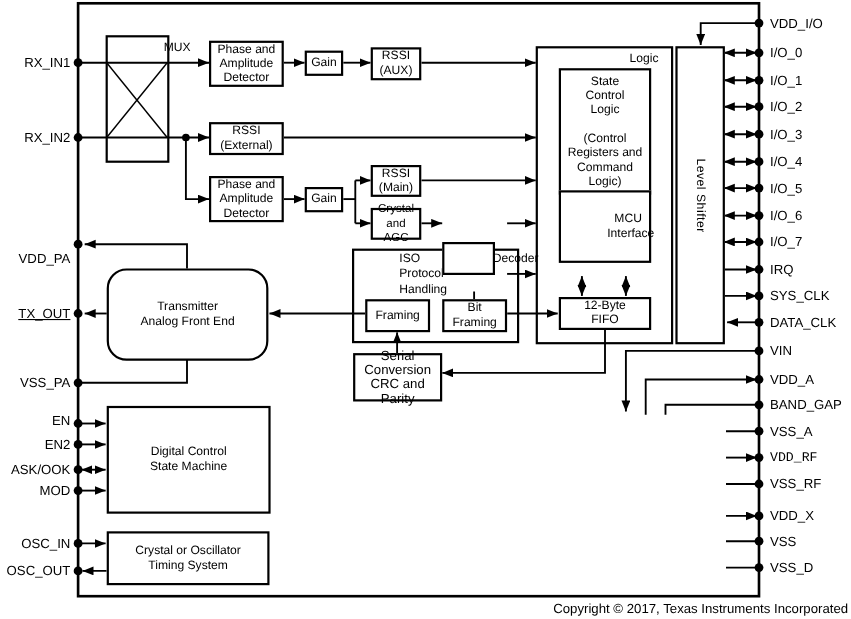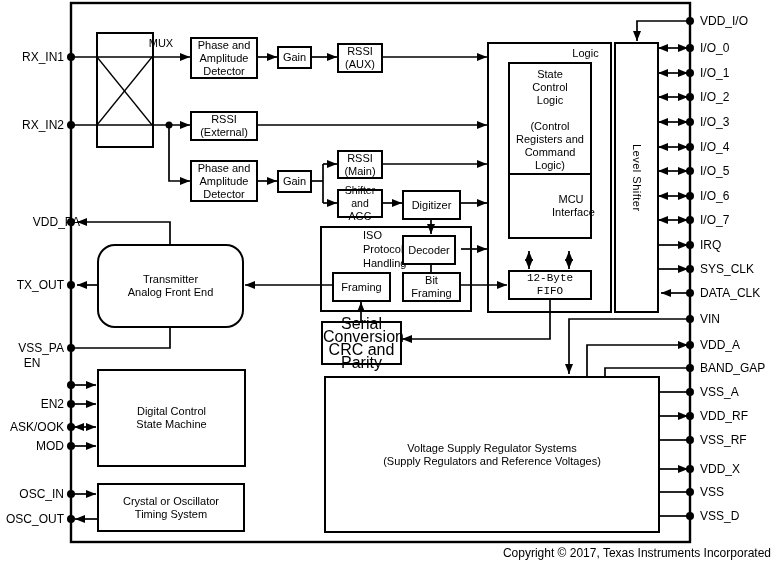--- a/index.html
+++ b/index.html
@@ -192,85 +192,78 @@
 Detector</span>
     </div>
   <div class="box" style="left:277px; top:170px; width:35px; height:23px;">
       <span>Gain</span>
     </div>
   <div class="box" style="left:337px; top:150px; width:46px; height:29px;">
       <span>RSSI
 (Main)</span>
     </div>
   <div class="box" style="left:337px; top:189px; width:46px; height:29px; font-size:10.5px;">
-      <span>Shifter
+      <span>Crystal
 and AGC</span>
     </div>
-  <div class="box" style="left:402px; top:190px; width:59px; height:30px;">
-      <span>Digitizer</span>
-    </div>
-  <div class="box" style="left:402px; top:235px; width:54px; height:30px;">
+  <div class="box" style="left:402px; top:220px; width:37px; height:30px;padding-left:44px;">
       <span>Decoder</span>
     </div>
   <div class="box" style="left:402px; top:272px; width:59px; height:30px;">
       <span>Bit
 Framing</span>
     </div>
   <div class="box" style="left:332px; top:272px; width:59px; height:30px;">
       <span>Framing</span>
     </div>
-  <div class="box" style="left:321px; top:321px; width:81px; height:44px; font-size:16px;">
+  <div class="box" style="left:321px; top:321px; width:81px; height:44px; font-size:12px;">
       <span>Serial
 Conversion
 CRC and Parity</span>
     </div>
   <div class="box" style="left:508px; top:62px; width:84px; height:115px;">
       <span>State
 Control
 Logic
 
 (Control
 Registers and
 Command
 Logic)</span>
     </div>
   <div class="box" style="left:508px; top:173px; width:84px; height:66px;padding-left:42px;">
       <span>MCU
 Interface</span>
     </div>
-  <div class="box" style="left:508px; top:270px; width:84px; height:30px;font-family:Liberation Mono, monospace;">
+  <div class="box" style="left:508px; top:270px; width:84px; height:30px;">
       <span>12-Byte
 FIFO</span>
     </div>
   <div class="box" style="left:614px; top:42px; width:45px; height:271px;">
       <span class="vertical-text" style="width:auto;">Level Shifter</span>
     </div>
   <div class="box" style="left:97px; top:244px; width:147px; height:84px;border-radius:18px;">
       <span>Transmitter
 Analog Front End</span>
     </div>
   <div class="box" style="left:97px; top:483px; width:148px; height:49px;">
       <span>Crystal or Oscillator
 Timing System</span>
     </div>
   <div class="box" style="left:97px; top:369px; width:149px; height:98px;">
       <span>Digital Control
 State Machine</span>
     </div>
-  <div class="box" style="left:324px; top:376px; width:336px; height:157px;">
-      <span>Voltage Supply Regulator Systems
-(Supply Regulators and Reference Voltages)</span>
-    </div>
 
   <div class="pin-label pin-label--left" style="top:49px;">RX_IN1</div>
   <div class="pin-label pin-label--left" style="top:117px;">RX_IN2</div>
-  <div class="pin-label pin-label--left" style="top:214px;padding-left:16px;">VDD_PA</div>
-  <div class="pin-label pin-label--left" style="top:277px;">TX_OUT</div>
+  <div class="pin-label pin-label--left" style="top:227px;">VDD_PA</div>
+  <div class="pin-label pin-label--left" style="top:277px;text-decoration:underline;">TX_OUT</div>
   <div class="pin-label pin-label--left" style="top:340px;">VSS_PA</div>
-  <div class="pin-label pin-label--left" style="top:355px;text-align:center;">EN</div>
+  <div class="pin-label pin-label--left" style="top:374px;">EN</div>
   <div class="pin-label pin-label--left" style="top:396px;">EN2</div>
   <div class="pin-label pin-label--left" style="top:419px;">ASK/OOK</div>
   <div class="pin-label pin-label--left" style="top:438px;">MOD</div>
   <div class="pin-label pin-label--left" style="top:486px;text-align:right;">OSC_IN</div>
   <div class="pin-label pin-label--left" style="top:511px;">OSC_OUT</div>
 
   <div class="pin-label pin-label--right" style="top:13px;">VDD_I/O</div>
   <div class="pin-label pin-label--right" style="top:40px;">I/O_0</div>
   <div class="pin-label pin-label--right" style="top:65px;">I/O_1</div>
   <div class="pin-label pin-label--right" style="top:89px;">I/O_2</div>
@@ -279,20 +272,20 @@
   <div class="pin-label pin-label--right" style="top:163px;">I/O_5</div>
   <div class="pin-label pin-label--right" style="top:188px;">I/O_6</div>
   <div class="pin-label pin-label--right" style="top:212px;">I/O_7</div>
   <div class="pin-label pin-label--right" style="top:237px;">IRQ</div>
   <div class="pin-label pin-label--right" style="top:261px;">SYS_CLK</div>
   <div class="pin-label pin-label--right" style="top:285px;">DATA_CLK</div>
   <div class="pin-label pin-label--right" style="top:311px;">VIN</div>
   <div class="pin-label pin-label--right" style="top:337px;">VDD_A</div>
   <div class="pin-label pin-label--right" style="top:360px;">BAND_GAP</div>
   <div class="pin-label pin-label--right" style="top:384px;">VSS_A</div>
-  <div class="pin-label pin-label--right" style="top:408px;">VDD_RF</div>
+  <div class="pin-label pin-label--right" style="top:408px;font-family:Liberation Mono, monospace;">VDD_RF</div>
   <div class="pin-label pin-label--right" style="top:432px;">VSS_RF</div>
   <div class="pin-label pin-label--right" style="top:461px;">VDD_X</div>
   <div class="pin-label pin-label--right" style="top:484px;">VSS</div>
   <div class="pin-label pin-label--right" style="top:508px;">VSS_D</div>
 
   <div class="copyright">Copyright © 2017, Texas Instruments Incorporated</div>
 </div>
 
 </body></html>

